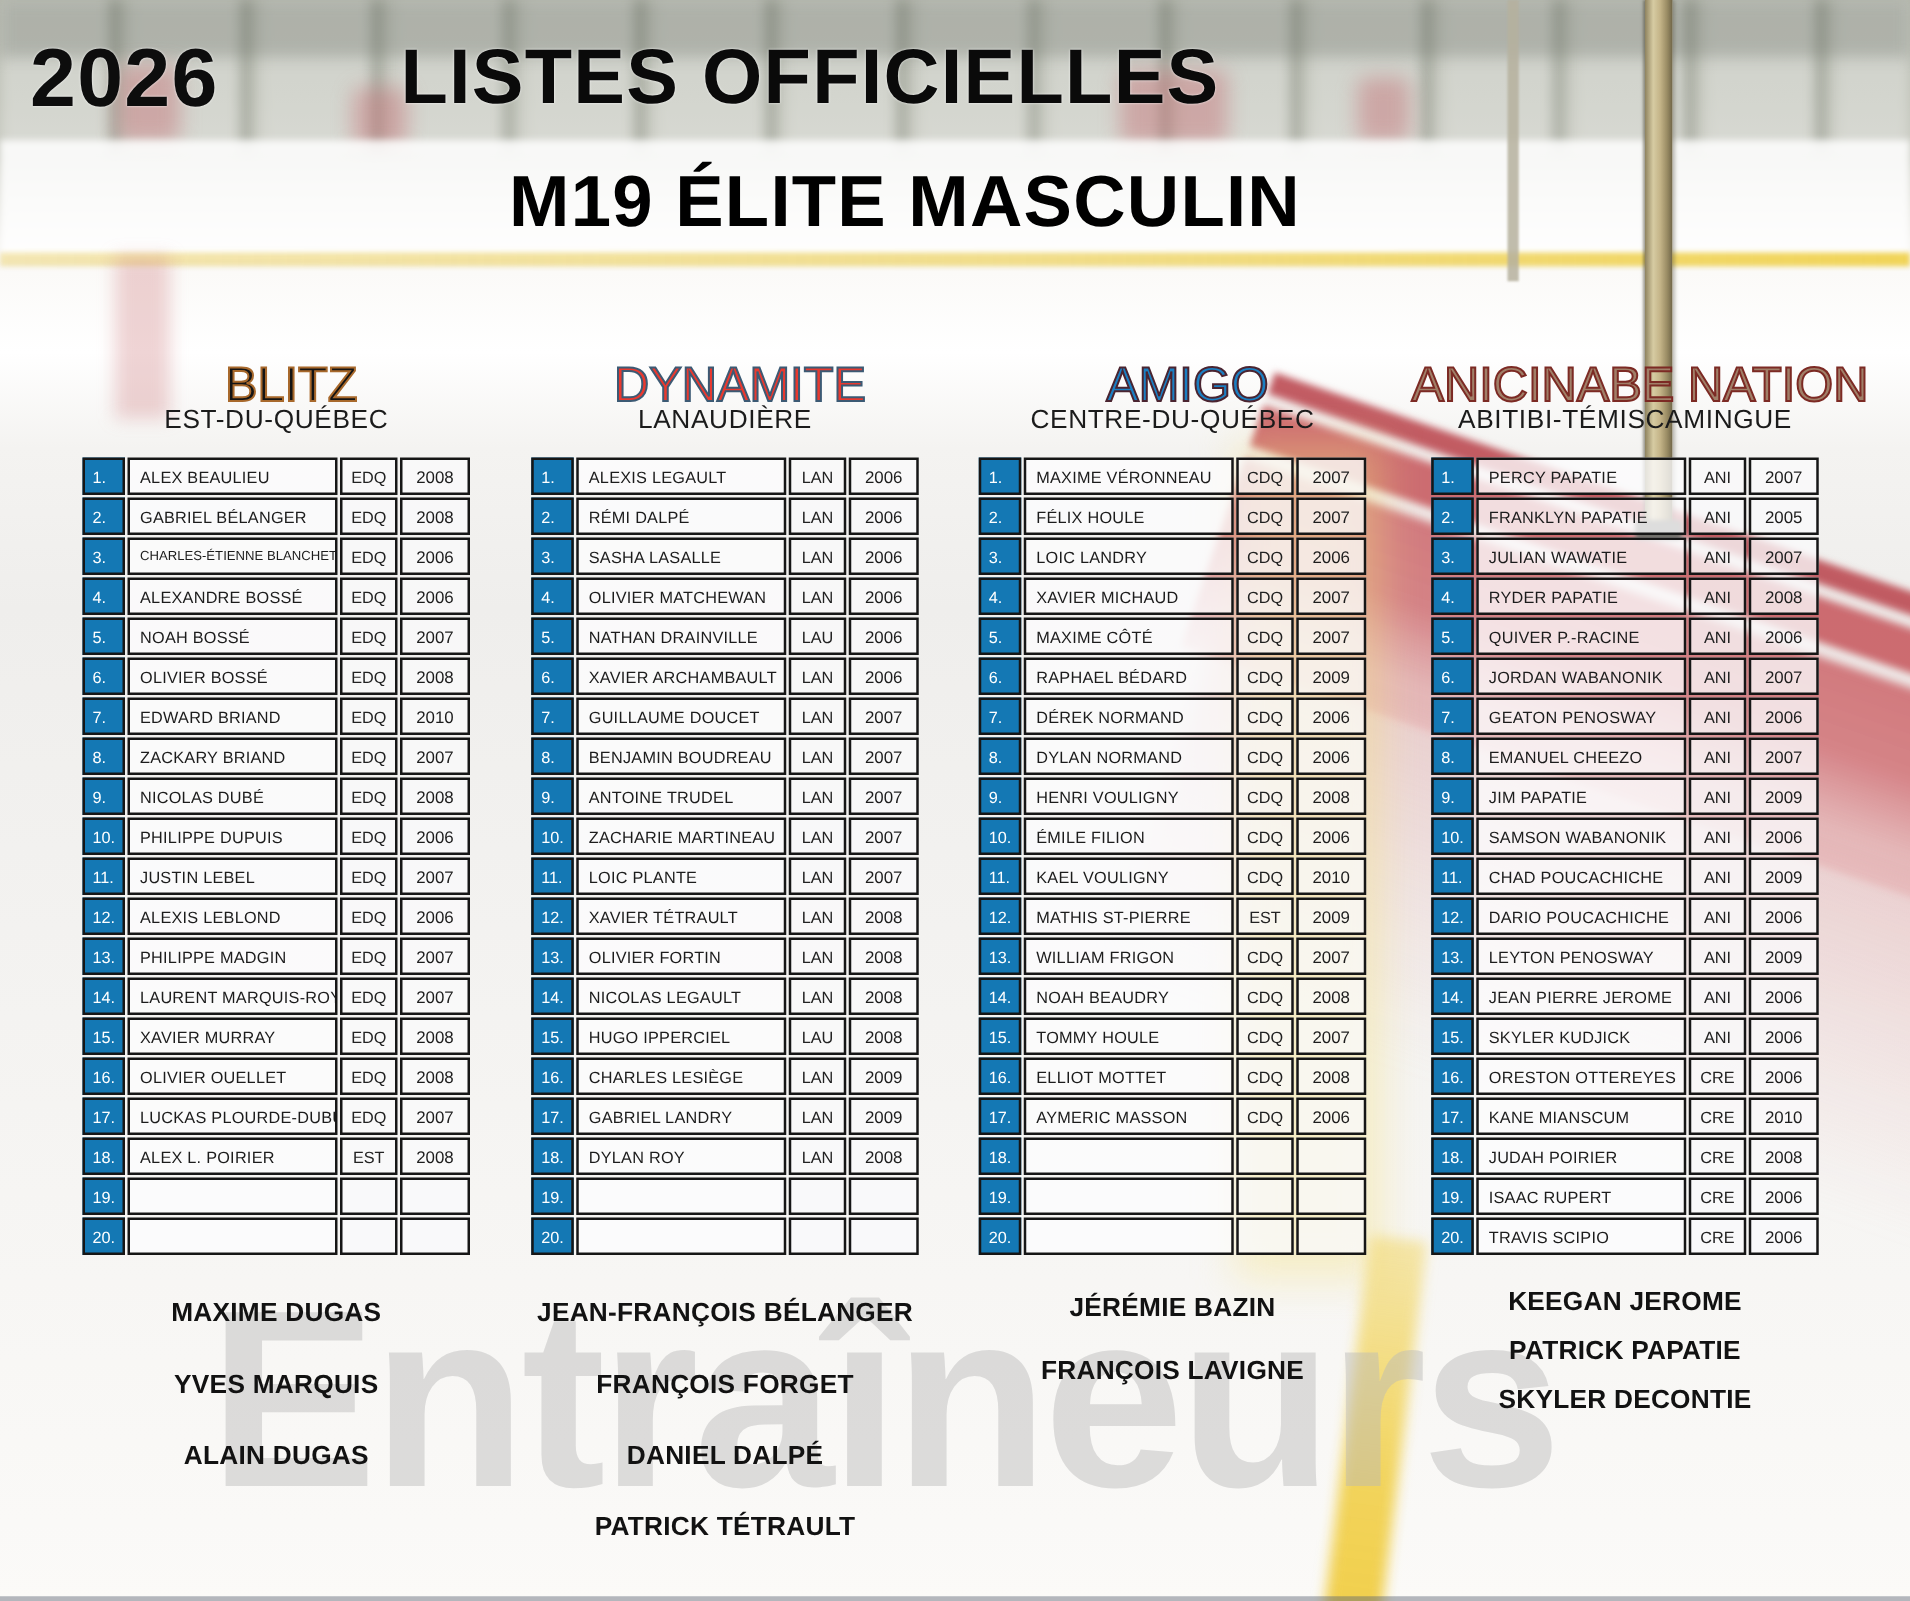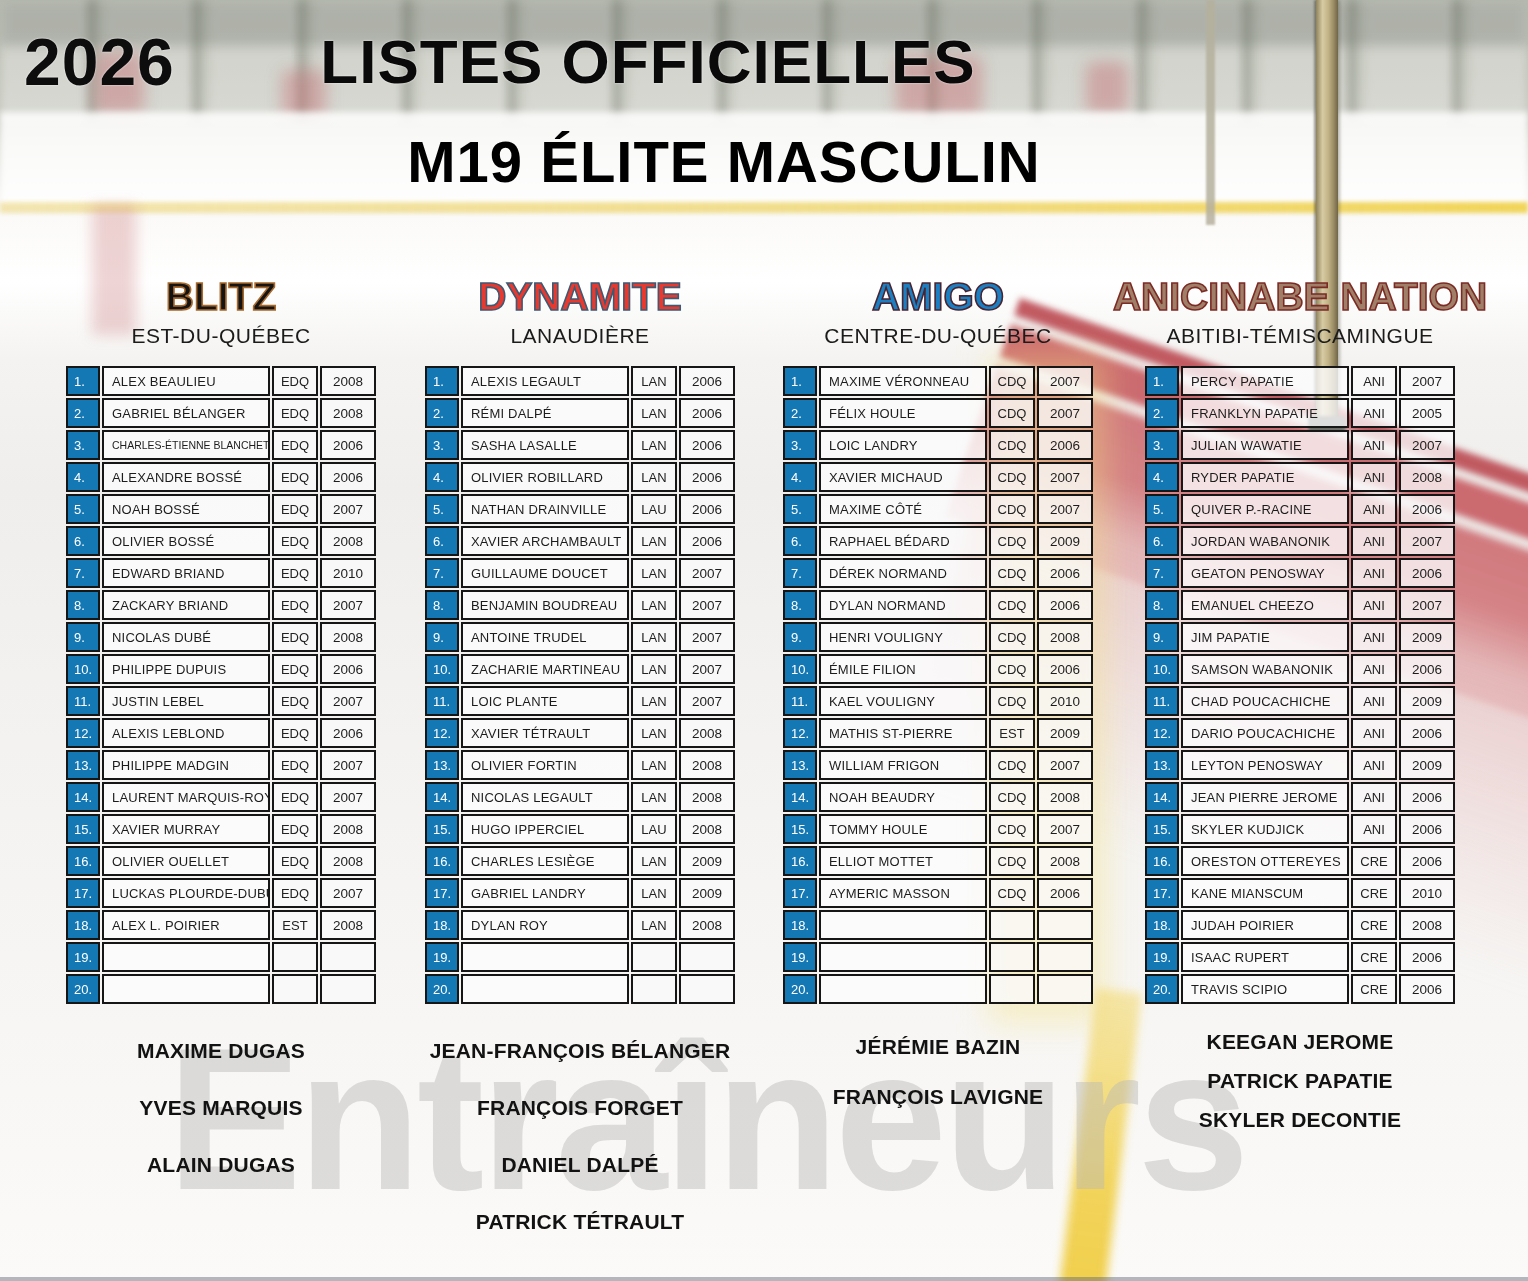--- a/index.html
+++ b/index.html
@@ -41,21 +41,21 @@
     color:#b9b9b9;opacity:.45;letter-spacing:-4px;white-space:nowrap;z-index:1;margin-left:21px;}
   
   .year{position:absolute;left:24px;top:24px;font-size:66px;font-weight:700;letter-spacing:1px;color:#0d0d0d;
     text-shadow:0 0 2px rgba(255,255,255,.9);z-index:2;}
   .main-title{position:absolute;left:0;top:26px;width:1296px;text-align:center;font-size:62px;font-weight:700;
     letter-spacing:1px;color:#0a0a0a;text-shadow:0 0 2px rgba(255,255,255,.85);z-index:2;}
   .division-title{position:absolute;left:0;top:128px;width:1448px;text-align:center;font-size:58px;font-weight:700;
     letter-spacing:1px;z-index:2;}
   
   .team{position:absolute;top:276px;width:310px;z-index:2;}
-  .team h2{position:absolute;left:50%;transform:translateX(-50%);top:0;margin:0;font-size:39px;font-weight:700;
+  .team h2{position:absolute;left:50%;transform:translateX(-50%);top:0;margin:12px;font-size:39px;font-weight:400;
     letter-spacing:0;white-space:nowrap;line-height:1.1;}
   .team .region{position:absolute;left:50%;transform:translateX(-50%);top:48px;font-size:21px;font-weight:400;
     letter-spacing:.5px;color:#1b1b1b;white-space:nowrap;}
   .roster{position:absolute;left:0;top:90px;width:310px;display:flex;flex-direction:column;gap:2px;}
   .row{display:flex;gap:2px;height:30px;box-sizing:border-box;}
   .cell{box-sizing:border-box;border:2px solid #161616;display:flex;align-items:center;}
   .c-no{width:34px;background:#1478b4;color:#fff;padding-left:6px;font-size:13px;}
   .c-name{flex:1;background:rgba(253,253,254,.78);padding-left:8px;font-size:13px;color:#1c1c1c;letter-spacing:.2px;white-space:nowrap;overflow:hidden;}
   .c-name.small{font-size:10.5px;letter-spacing:0;}
   .c-assoc{width:46px;background:rgba(250,250,251,.78);justify-content:center;font-size:13px;color:#222;}
@@ -247,21 +247,21 @@
           <div class="cell c-year">2006</div>
         </div>
         <div class="row">
           <div class="cell c-no">3.</div>
           <div class="cell c-name">SASHA LASALLE</div>
           <div class="cell c-assoc">LAN</div>
           <div class="cell c-year">2006</div>
         </div>
         <div class="row">
           <div class="cell c-no">4.</div>
-          <div class="cell c-name">OLIVIER ROBILLARD</div>
+          <div class="cell c-name">OLIVIER MATCHEWAN</div>
           <div class="cell c-assoc">LAN</div>
           <div class="cell c-year">2006</div>
         </div>
         <div class="row">
           <div class="cell c-no">5.</div>
           <div class="cell c-name">NATHAN DRAINVILLE</div>
           <div class="cell c-assoc">LAU</div>
           <div class="cell c-year">2006</div>
         </div>
         <div class="row">

